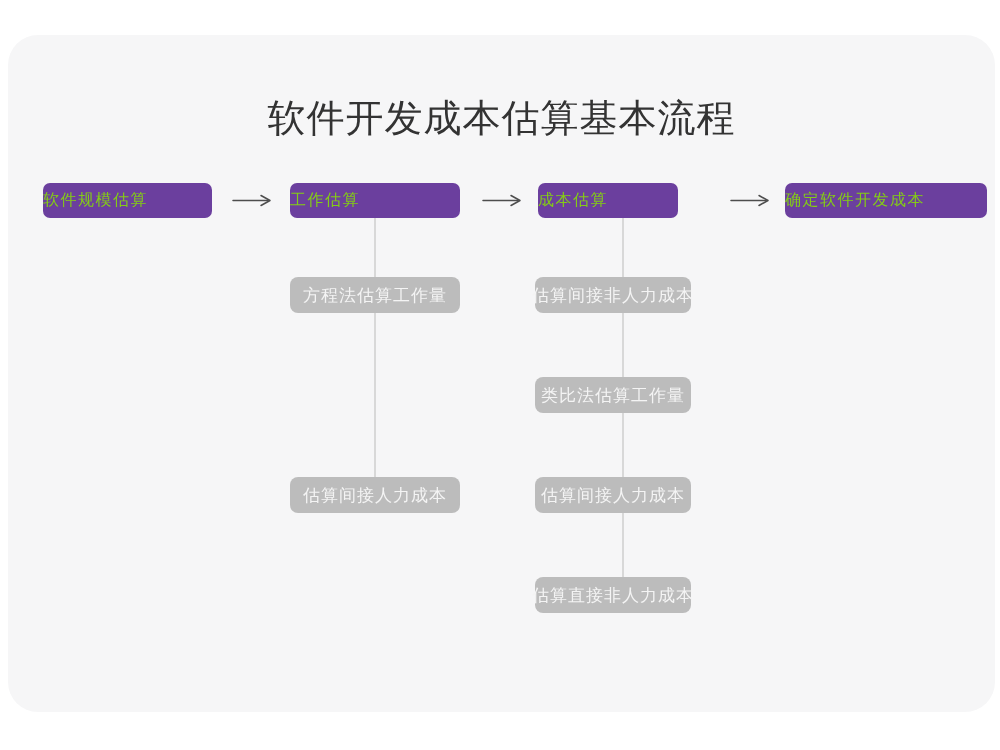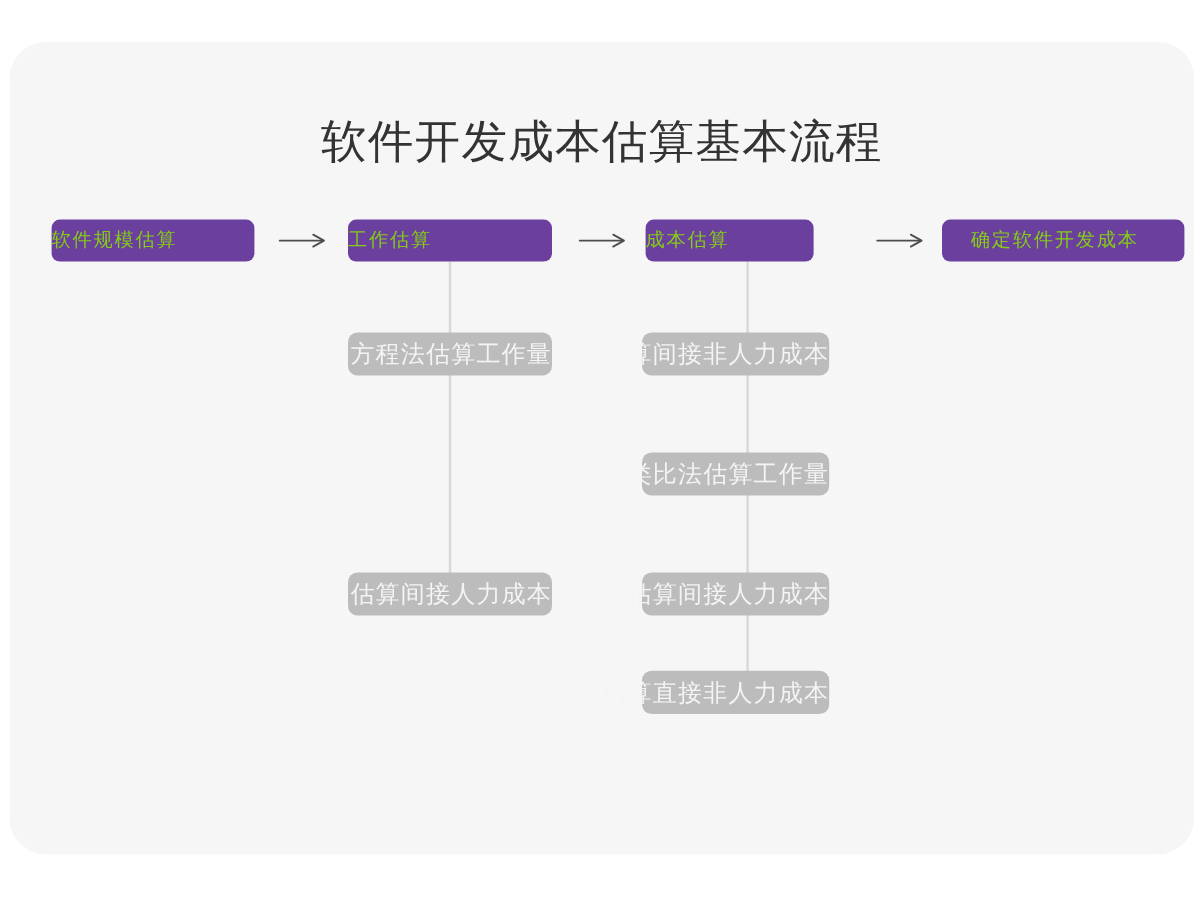--- a/index.html
+++ b/index.html
@@ -40,41 +40,41 @@
     font-size: 16px;
     letter-spacing: 1.5px;
     display: flex;
     align-items: center;
     justify-content: flex-start;
     box-sizing: border-box;
   }
   .stage-1 { left: 35px;  top: 148px; width: 169px; }
   .stage-2 { left: 282px; top: 148px; width: 170px; }
   .stage-3 { left: 530px; top: 148px; width: 140px; }
-  .stage-4 { left: 777px; top: 148px; width: 202px; padding-left: 24px; }
+  .stage-4 { left: 777px; top: 148px; width: 202px; }
   .sub-box {
     position: absolute;
     height: 36px;
     background: #bcbcbc;
     border-radius: 8px;
     color: #f4f4f4;
-    font-size: 20px;
+    font-size: 17px;
     letter-spacing: 1px;
     display: flex;
     align-items: center;
-    justify-content: flex-end;
+    justify-content: center;
     box-sizing: border-box;
     white-space: nowrap;
   }
   .colA { left: 282px; width: 170px; }
   .colB { left: 527px; width: 156px; }
   .row1 { top: 242px; }
   .row2 { top: 342px; }
   .row3 { top: 442px; }
-  .row4 { top: 524px; }
+  .row4 { top: 542px; }
   .vline {
     position: absolute;
     width: 2px;
     background: #d8d8d8;
   }
   .vlineA { left: 366px; top: 183px; height: 262px; }
   .vlineB { left: 614px; top: 183px; height: 362px; }
   .arrow {
     position: absolute;
     top: 159px;

